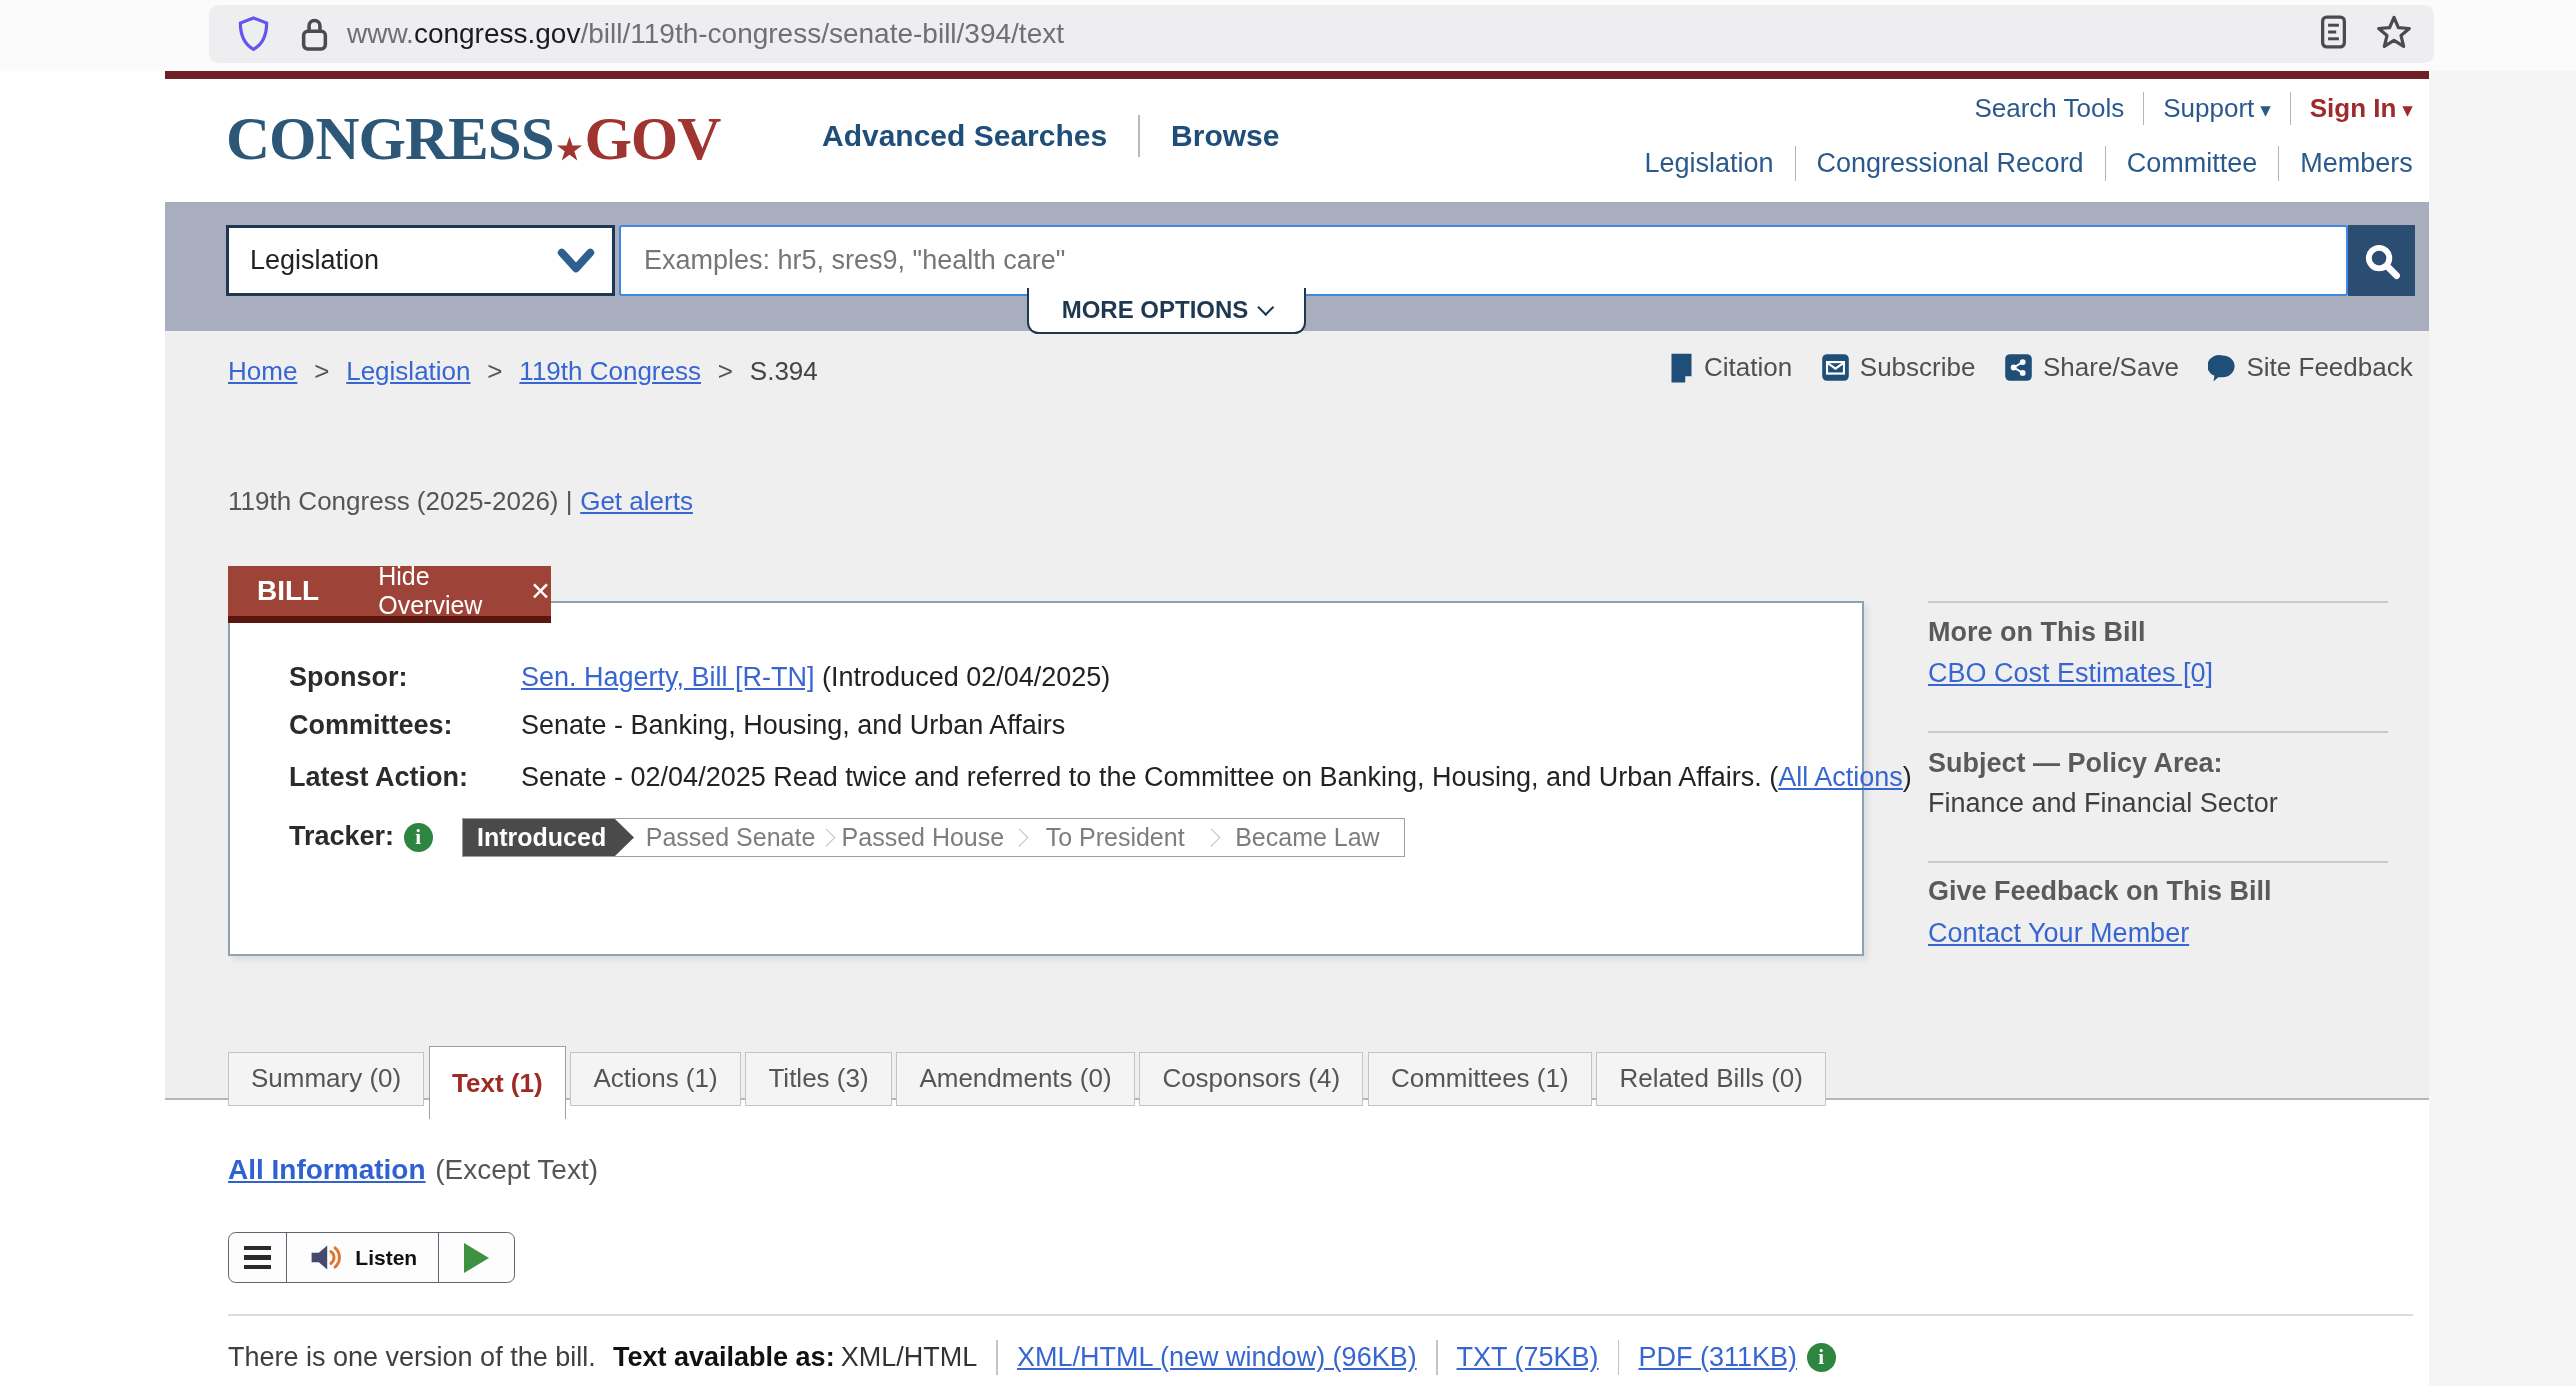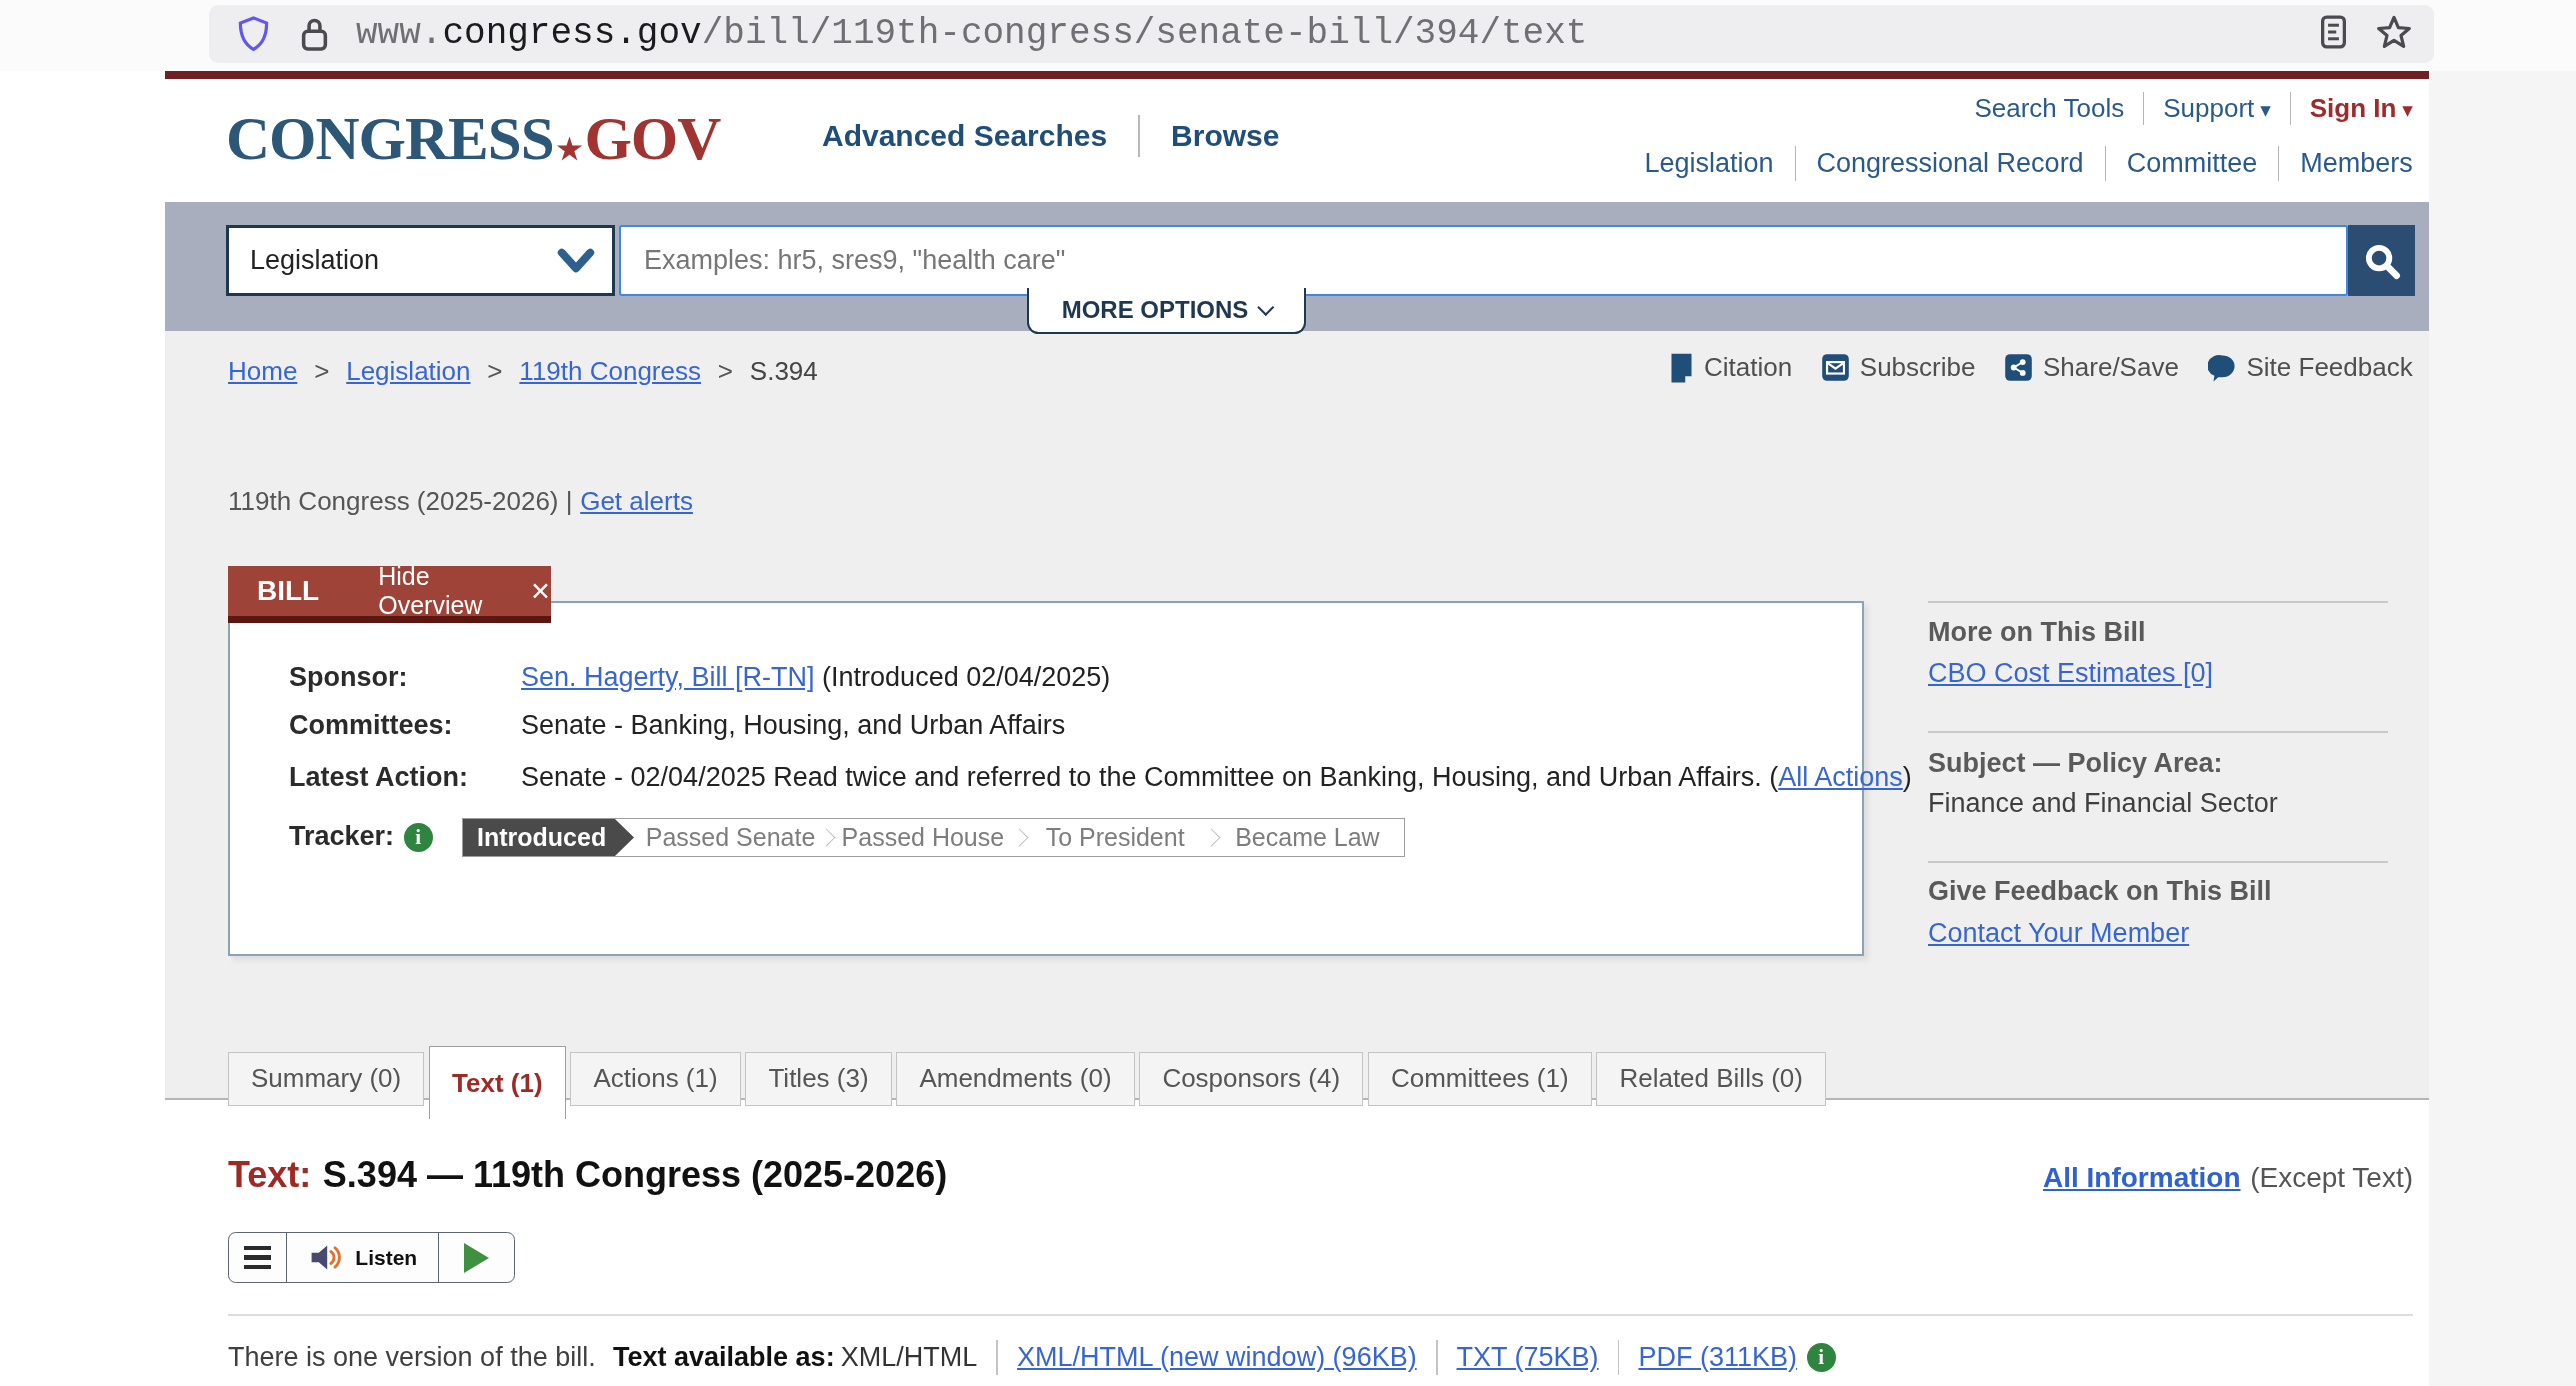--- a/index.html
+++ b/index.html
@@ -3,21 +3,21 @@
 <meta charset="utf-8">
 <style>
   * { margin:0; padding:0; box-sizing:border-box; }
   html,body { background:#ffffff; }
   body { font-family:"Liberation Sans","DejaVu Sans",sans-serif; width:2576px; height:1387px; position:relative; overflow:hidden; }
 
   
   .browser-bar { position:absolute; left:0; top:0; width:2576px; height:71px; background:#fbfbfb; }
   .url-pill { position:absolute; left:209px; top:4.8px; width:2225px; height:58px; background:#eeeef0; border-radius:9.6px; display:flex; align-items:center; }
   .pill-icon { margin-left:27px; display:flex; align-items:center; }
-  .url-text { margin-left:25px; font-size:36px; color:#6f6f74; white-space:nowrap;font-family:Liberation Mono, monospace; }
+  .url-text { margin-left:16px; font-size:28px; color:#6f6f74; white-space:nowrap; }
   .url-text .domain { color:#1b1b1f; }
   .pill-right { position:absolute; right:21px; top:0; height:58px; display:flex; align-items:center; gap:25px; }
 
   .right-strip { position:absolute; left:2429px; top:71px; width:147px; height:1316px; background:#f5f5f5; }
 
   
   .site { position:absolute; left:165px; top:71px; width:2264px; height:1316px; background:#ffffff; }
   .top-line { position:absolute; left:0; top:0; width:100%; height:7.7px; background:#701f24; }
 
   
@@ -310,21 +310,20 @@
       <div class="tab">Titles (3)</div>
       <div class="tab">Amendments (0)</div>
       <div class="tab">Cosponsors (4)</div>
       <div class="tab">Committees (1)</div>
       <div class="tab">Related Bills (0)</div>
     </div>
   </div>
 
   <div class="text-section">
     <div class="heading-row">
-      <div class="th-left"><span class="th-label">Text:</span><span>S.394 — 119th Congress (2025-2026)</span></div>
       <div class="th-right"><span class="th-allinfo">All Information</span><span>(Except Text)</span></div>
     </div>
 
     <div class="listen-widget">
       <div class="lw-seg lw-menu">
         <span class="bar"></span>
         <span class="bar"></span>
         <span class="bar"></span>
       </div>
       <div class="lw-seg lw-listen">

